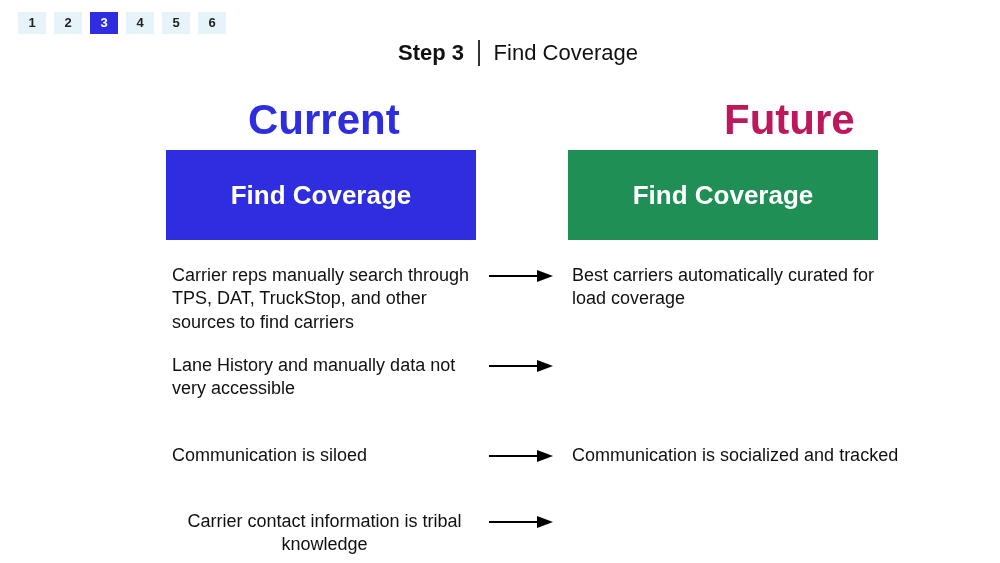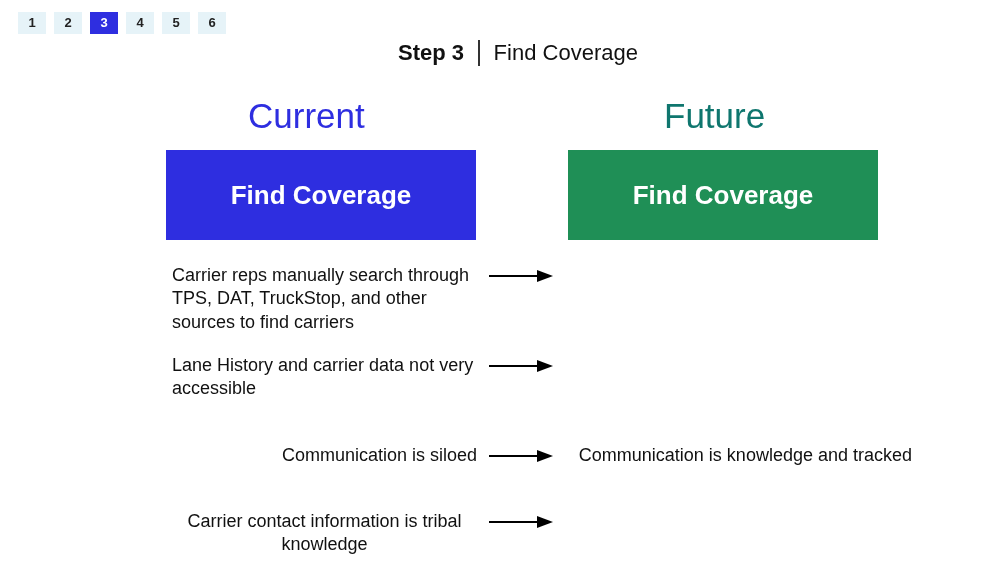--- a/index.html
+++ b/index.html
@@ -17,43 +17,43 @@
 
   
   .title { position: absolute; top: 40px; left: 0; width: 100%; text-align: center; margin-left: 18px; }
   .title .wrap { display: inline-flex; align-items: center; gap: 14px; font-size: 22px; }
   .title .bold { font-weight: 700; }
   .title .sep { width: 1.5px; height: 26px; background: #333; display: inline-block; }
   .title .label { font-weight: 400; }
 
   
   .col-headers { position: absolute; top: 96px; left: 0; width: 100%; }
-  .col-headers .h { position: absolute; font-size: 35px; font-weight: 400; text-align: center; }
+  .col-headers .h { position: absolute; font-size: 42px; font-weight: 700; text-align: center; }
   .col-headers .current { left: 248px; color: #2e2ee0; }
-  .col-headers .future  { left: 664px;  color: #0f766e; }
+  .col-headers .future  { left: 724px;  color: #be185d; }
 
   
   .banners { position: absolute; top: 150px; left: 0; width: 100%; }
   .banner { position: absolute; height: 90px; display: flex; align-items: center; justify-content: center;
             color: #fff; font-weight: 700; font-size: 26px; }
   .banner.current { left: 166px; width: 310px; background: #2e2ee0; }
   .banner.future  { left: 568px; width: 310px; background: #1f8f56; }
 
   
   .rows { position: absolute; top: 264px; left: 0; width: 100%; }
   .row { position: relative; width: 100%; margin-bottom: 12px; min-height: 54px; padding-left: 27px; }
   .cell { position: absolute; font-size: 18px; line-height: 1.3; color: #111; }
   .cell.left  { left: 172px; width: 305px; }
   .cell.right { left: 572px; width: 340px; }
   .arrow { position: absolute; left: 489px; top: 4px; width: 64px; height: 16px; }
   .arrow svg { width: 64px; height: 16px; display: block; }
 
   .row.r0 { height: 78px; }
   .row.r1 { height: 78px; }
-  .row.r2 { height: 34px; text-align: right; }
+  .row.r2 { height: 34px; }
   .row.r3 { height: 54px; text-align: center; }
 </style>
 </head>
 <body>
 
 <div class="pager">
   <div class="step">1</div>
   <div class="step">2</div>
   <div class="step active">3</div>
   <div class="step">4</div>
@@ -86,41 +86,42 @@
 <div class="rows">
 
   <div class="row r0">
     <div class="cell left">Carrier reps manually search through TPS, DAT, TruckStop, and other sources to find carriers</div>
     <div class="arrow">
       <svg viewBox="0 0 64 16">
           <line x1="0" y1="8" x2="48" y2="8" stroke="#000" stroke-width="2"></line>
           <polygon points="48,2 64,8 48,14" fill="#000"></polygon>
         </svg>
     </div>
+    <div class="cell right">Best carriers automatically curated for load coverage</div>
   </div>
 
   <div class="row r1">
-    <div class="cell left">Lane History and carrier data not very accessible</div>
+    <div class="cell left">Lane History and manually data not very accessible</div>
     <div class="arrow">
       <svg viewBox="0 0 64 16">
           <line x1="0" y1="8" x2="48" y2="8" stroke="#000" stroke-width="2"></line>
           <polygon points="48,2 64,8 48,14" fill="#000"></polygon>
         </svg>
     </div>
   </div>
 
   <div class="row r2">
     <div class="cell left">Communication is siloed</div>
     <div class="arrow">
       <svg viewBox="0 0 64 16">
           <line x1="0" y1="8" x2="48" y2="8" stroke="#000" stroke-width="2"></line>
           <polygon points="48,2 64,8 48,14" fill="#000"></polygon>
         </svg>
     </div>
-    <div class="cell right">Communication is knowledge and tracked</div>
+    <div class="cell right">Communication is socialized and tracked</div>
   </div>
 
   <div class="row r3">
     <div class="cell left">Carrier contact information is tribal knowledge</div>
     <div class="arrow">
       <svg viewBox="0 0 64 16">
           <line x1="0" y1="8" x2="48" y2="8" stroke="#000" stroke-width="2"></line>
           <polygon points="48,2 64,8 48,14" fill="#000"></polygon>
         </svg>
     </div>

